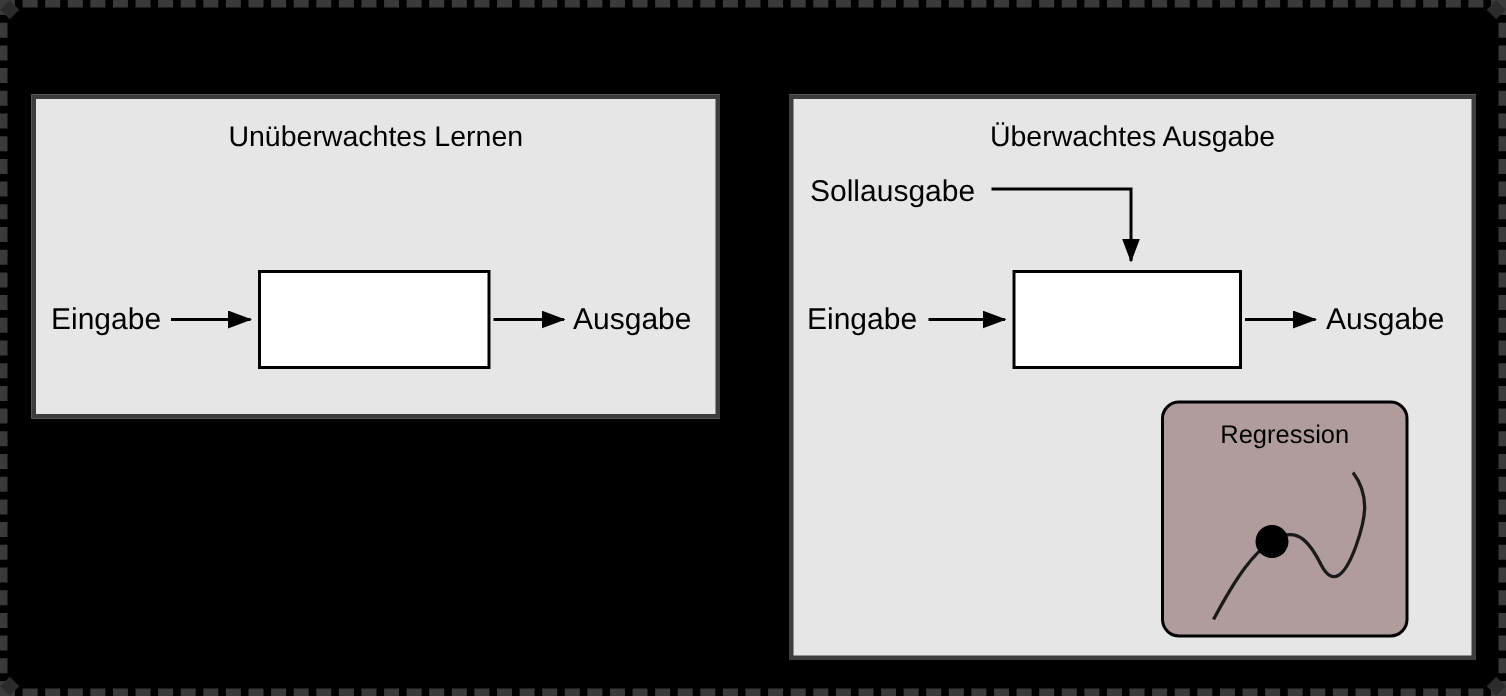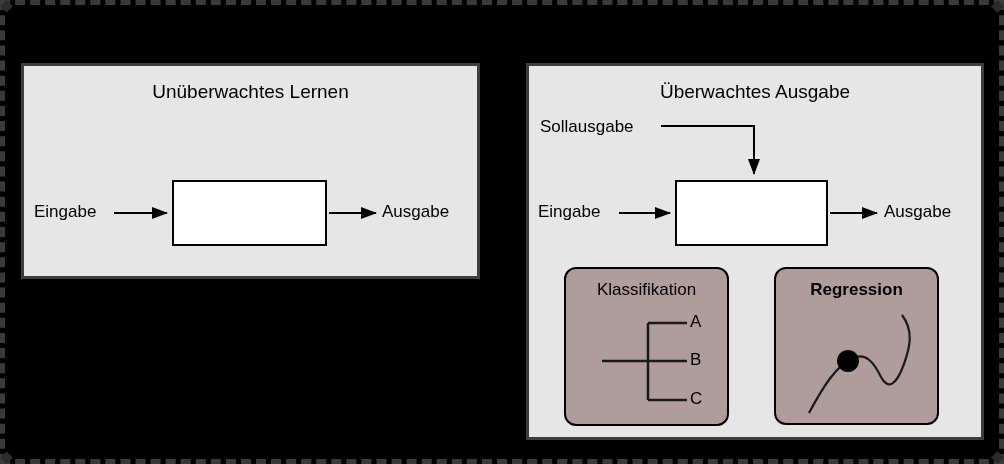--- a/index.html
+++ b/index.html
@@ -53,21 +53,21 @@
 
   .model-box {
     position: absolute;
     box-sizing: border-box;
     background: #ffffff;
     border: 2px solid #000000;
   }
 
   .flow-label {
     position: absolute;
-    font-size: 17px;
+    font-size: 20px;
     color: #000000;
     white-space: nowrap;
   }
 
   .svg-layer {
     position: absolute;
     left: 0;
     top: 0;
     overflow: visible;
     pointer-events: none;
@@ -143,43 +143,22 @@
 
       <line x1="90" y1="147" x2="141" y2="147" stroke="#000000" stroke-width="2" marker-end="url(#ah2)"></line>
 
       <line x1="301" y1="147" x2="348" y2="147" stroke="#000000" stroke-width="2" marker-end="url(#ah2)"></line>
     </svg>
 
     <div class="flow-label" style="left:9px; top:136px;">Eingabe</div>
 
     <div class="flow-label" style="left:355px; top:136px;">Ausgabe</div>
 
-    <div class="subpanel" style="left:35px; top:201px; width:165px; height:159px;">
 
-      <div class="subpanel-title" style="top:11px;">Klassifikation</div>
-
-      <svg class="svg-layer" width="165" height="159">
-
-        <line x1="36" y1="92" x2="82" y2="92" stroke="#1a1a1a" stroke-width="2.5"></line>
-
-        <line x1="82" y1="54" x2="82" y2="131" stroke="#1a1a1a" stroke-width="2.5"></line>
-
-        <line x1="82" y1="54" x2="121" y2="54" stroke="#1a1a1a" stroke-width="2.5"></line>
-
-        <line x1="82" y1="92" x2="121" y2="92" stroke="#1a1a1a" stroke-width="2.5"></line>
-
-        <line x1="82" y1="131" x2="121" y2="131" stroke="#1a1a1a" stroke-width="2.5"></line>
-      </svg>
-
-      <div class="class-label" style="left:124px; top:43px;">A</div>
-      <div class="class-label" style="left:124px; top:81px;">B</div>
-      <div class="class-label" style="left:124px; top:120px;">C</div>
-    </div>
-
-    <div class="subpanel" style="left:245px; top:201px; width:165px; height:158px;font-weight:bold;">
+    <div class="subpanel" style="left:245px; top:201px; width:165px; height:158px;">
 
       <div class="subpanel-title" style="top:11px;">Regression</div>
 
       <svg class="svg-layer" width="165" height="159">
         <path d="M33,144 C48,116 60,98 75,90 C90,82 98,94 105,108
                  C112,121 120,117 128,95 C134,78 138,62 126,46" stroke="#1a1a1a" stroke-width="2.2" fill="none" transform="translate(0,0)"></path>
         <circle cx="72" cy="92" r="11" fill="#000000"></circle>
       </svg>
     </div>
   </div>

